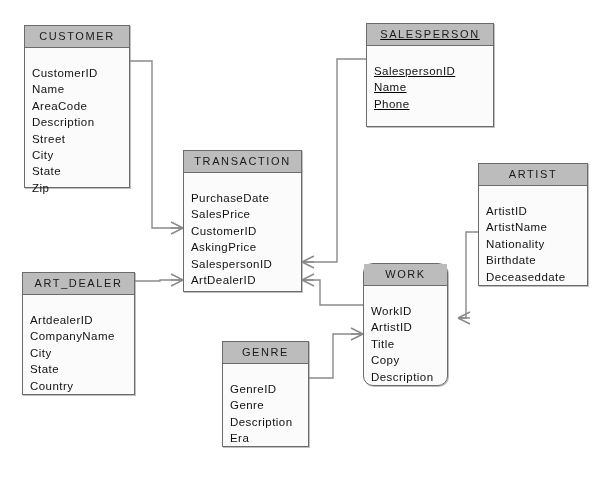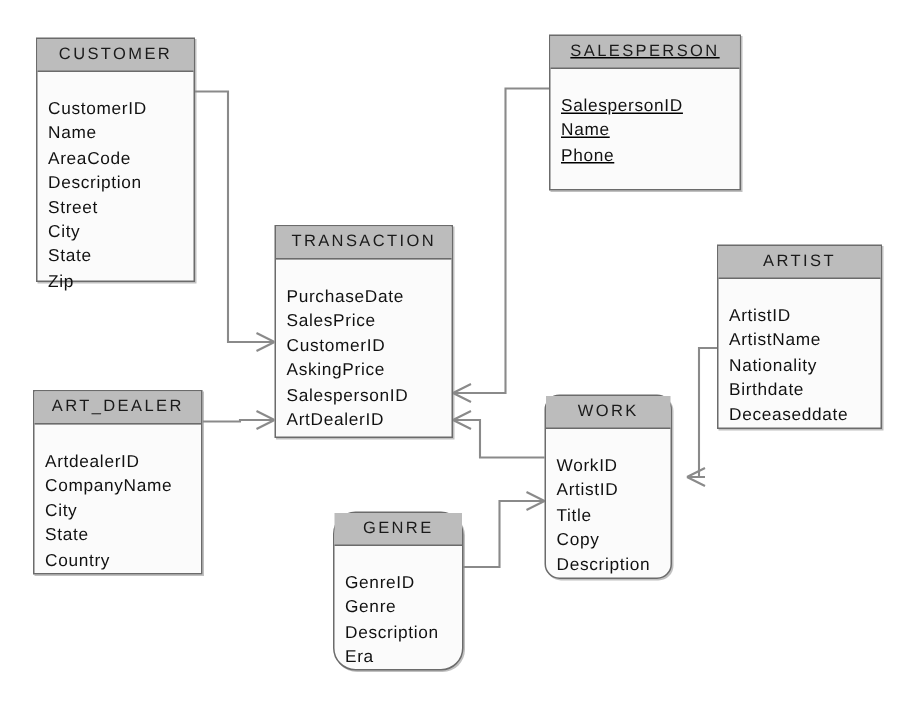--- a/index.html
+++ b/index.html
@@ -122,21 +122,21 @@
     <div class="entity-title">ARTIST</div>
     <div class="attrs">
       <div class="attr">ArtistID</div>
       <div class="attr">ArtistName</div>
       <div class="attr">Nationality</div>
       <div class="attr">Birthdate</div>
       <div class="attr">Deceaseddate</div>
     </div>
   </div>
 
-  <div class="entity" style="left:22px; top:260px; width:113px; height:123px;">
+  <div class="entity" style="left:22px; top:272px; width:113px; height:123px;">
     <div class="entity-title">ART_DEALER</div>
     <div class="attrs">
       <div class="attr">ArtdealerID</div>
       <div class="attr">CompanyName</div>
       <div class="attr">City</div>
       <div class="attr">State</div>
       <div class="attr">Country</div>
     </div>
   </div>
 
@@ -144,21 +144,21 @@
     <div class="entity-title">WORK</div>
     <div class="attrs">
       <div class="attr">WorkID</div>
       <div class="attr">ArtistID</div>
       <div class="attr">Title</div>
       <div class="attr">Copy</div>
       <div class="attr">Description</div>
     </div>
   </div>
 
-  <div class="entity" style="left:222px; top:341px; width:87px; height:106px;border-radius:15px;">
+  <div class="entity" style="left:222px; top:341px; width:87px; height:106px;">
     <div class="entity-title">GENRE</div>
     <div class="attrs">
       <div class="attr">GenreID</div>
       <div class="attr">Genre</div>
       <div class="attr">Description</div>
       <div class="attr">Era</div>
     </div>
   </div>
 
 </div>

